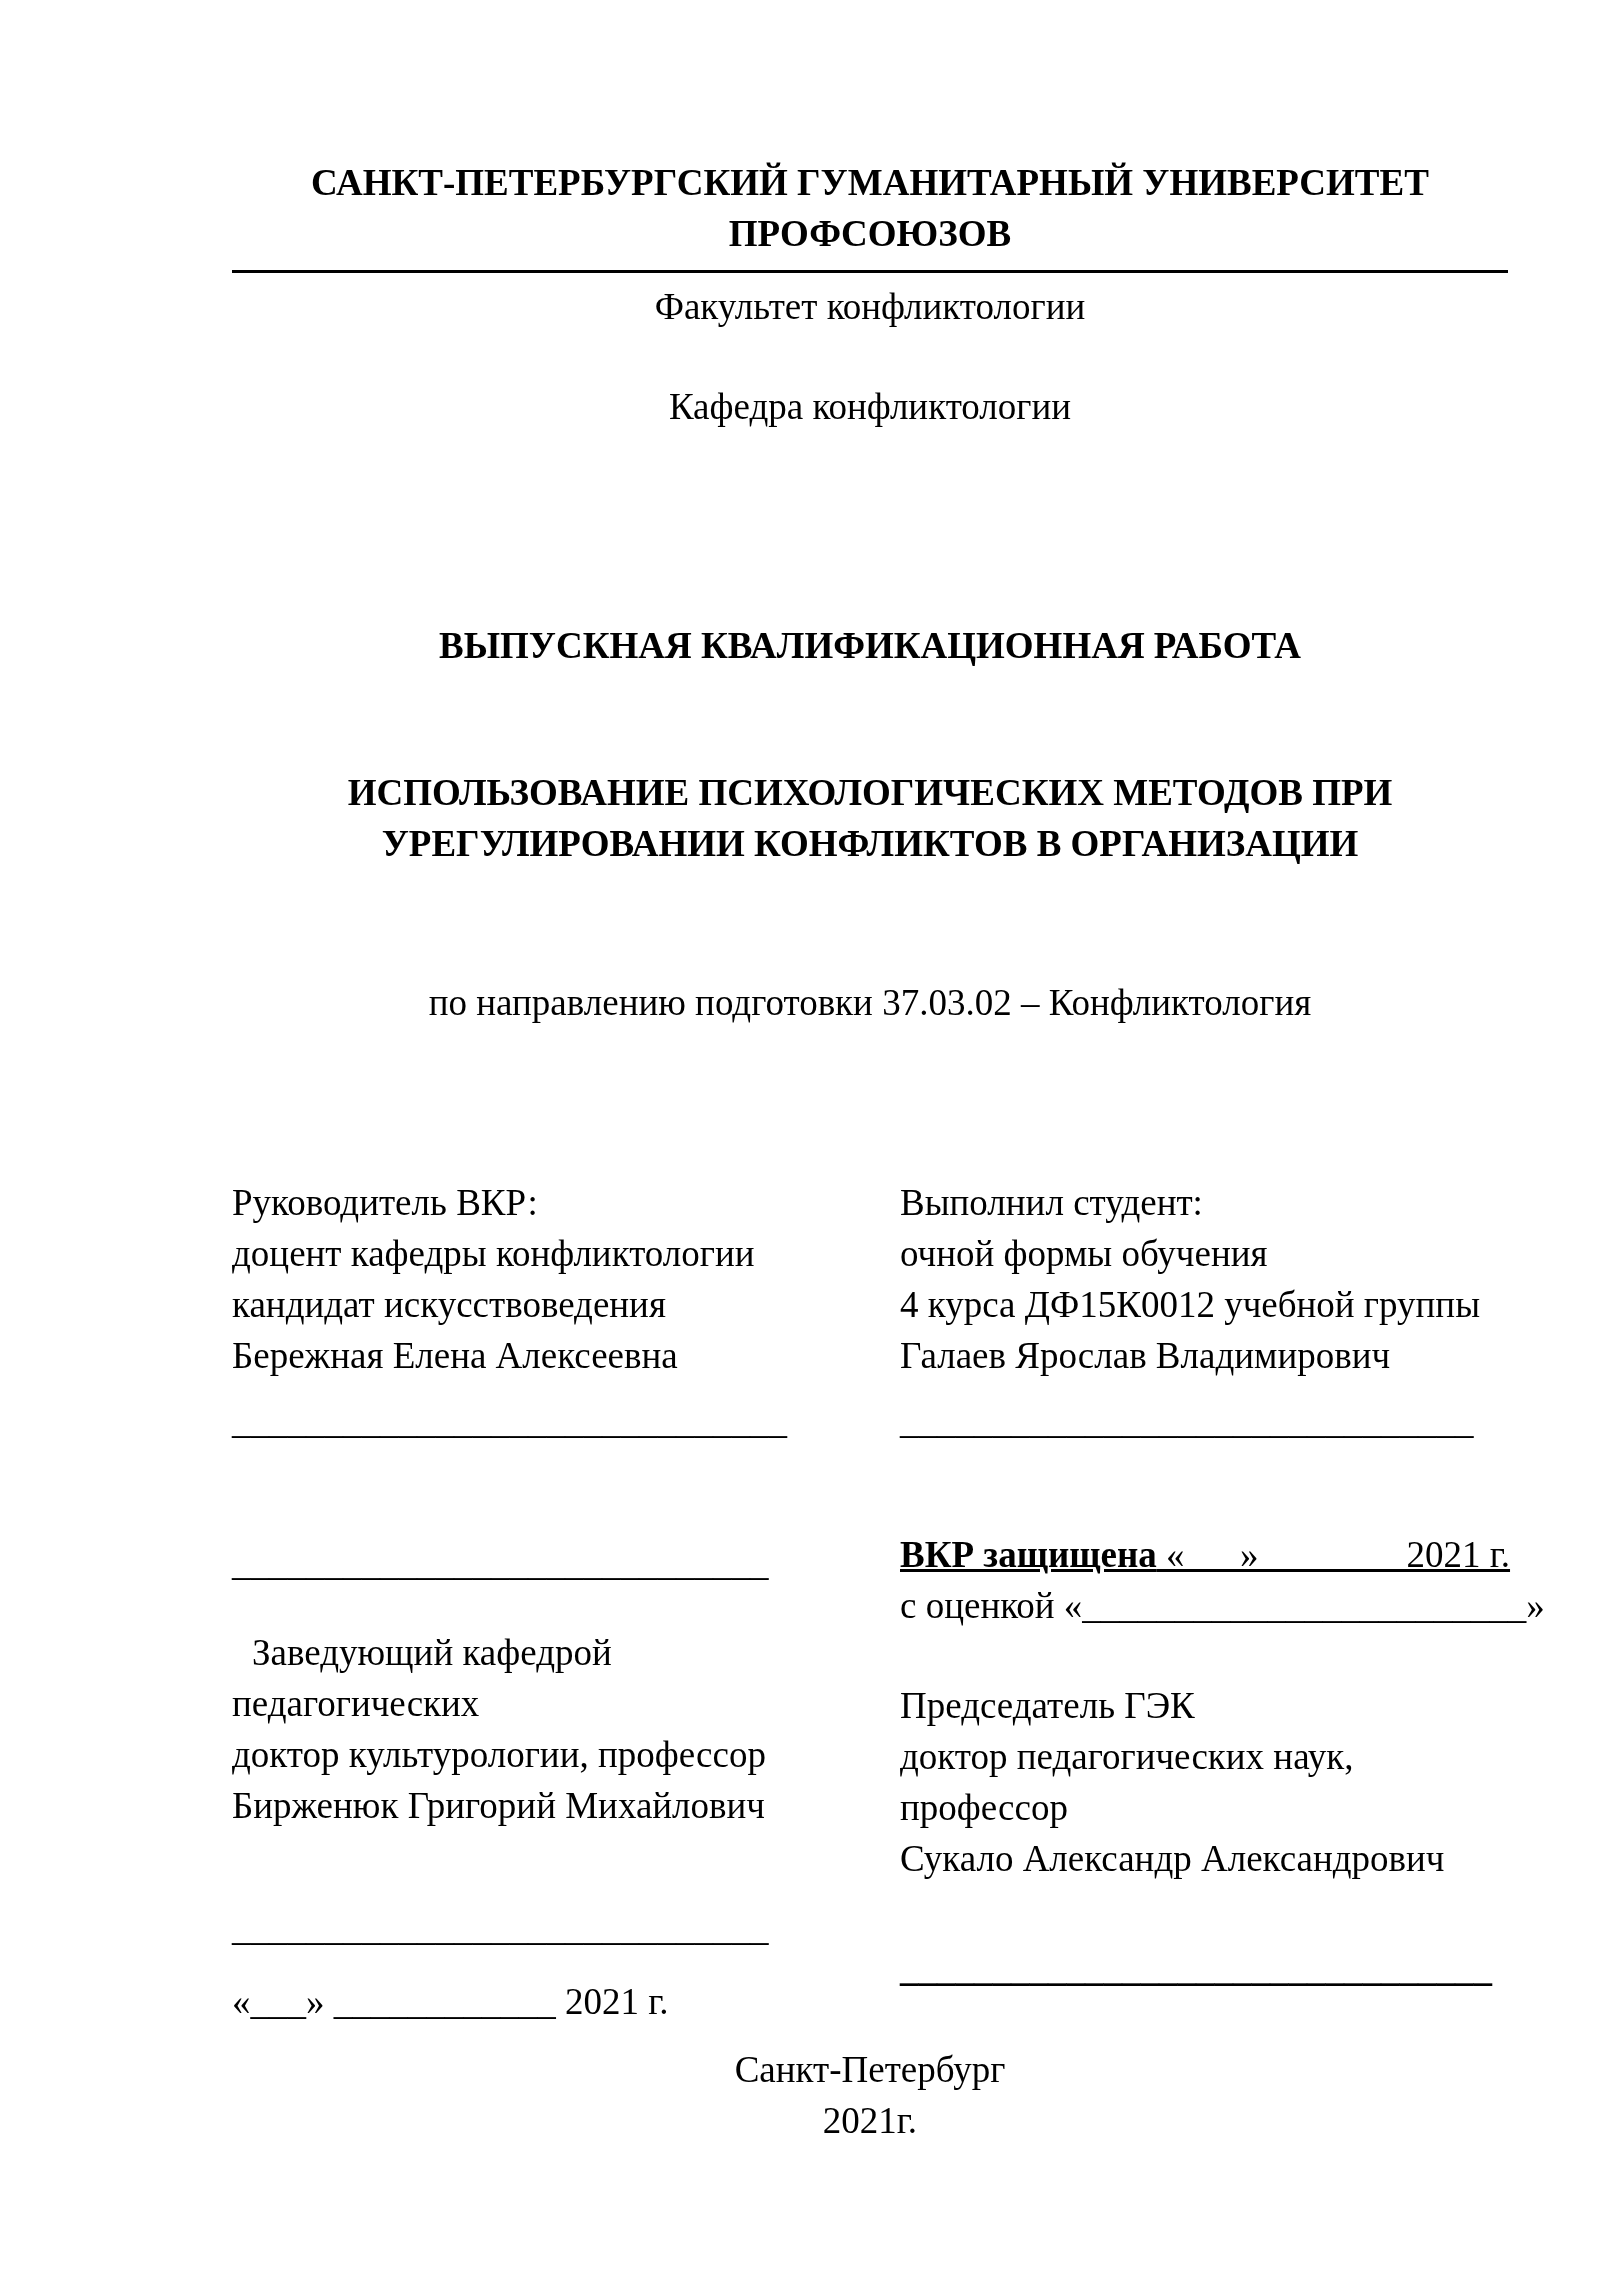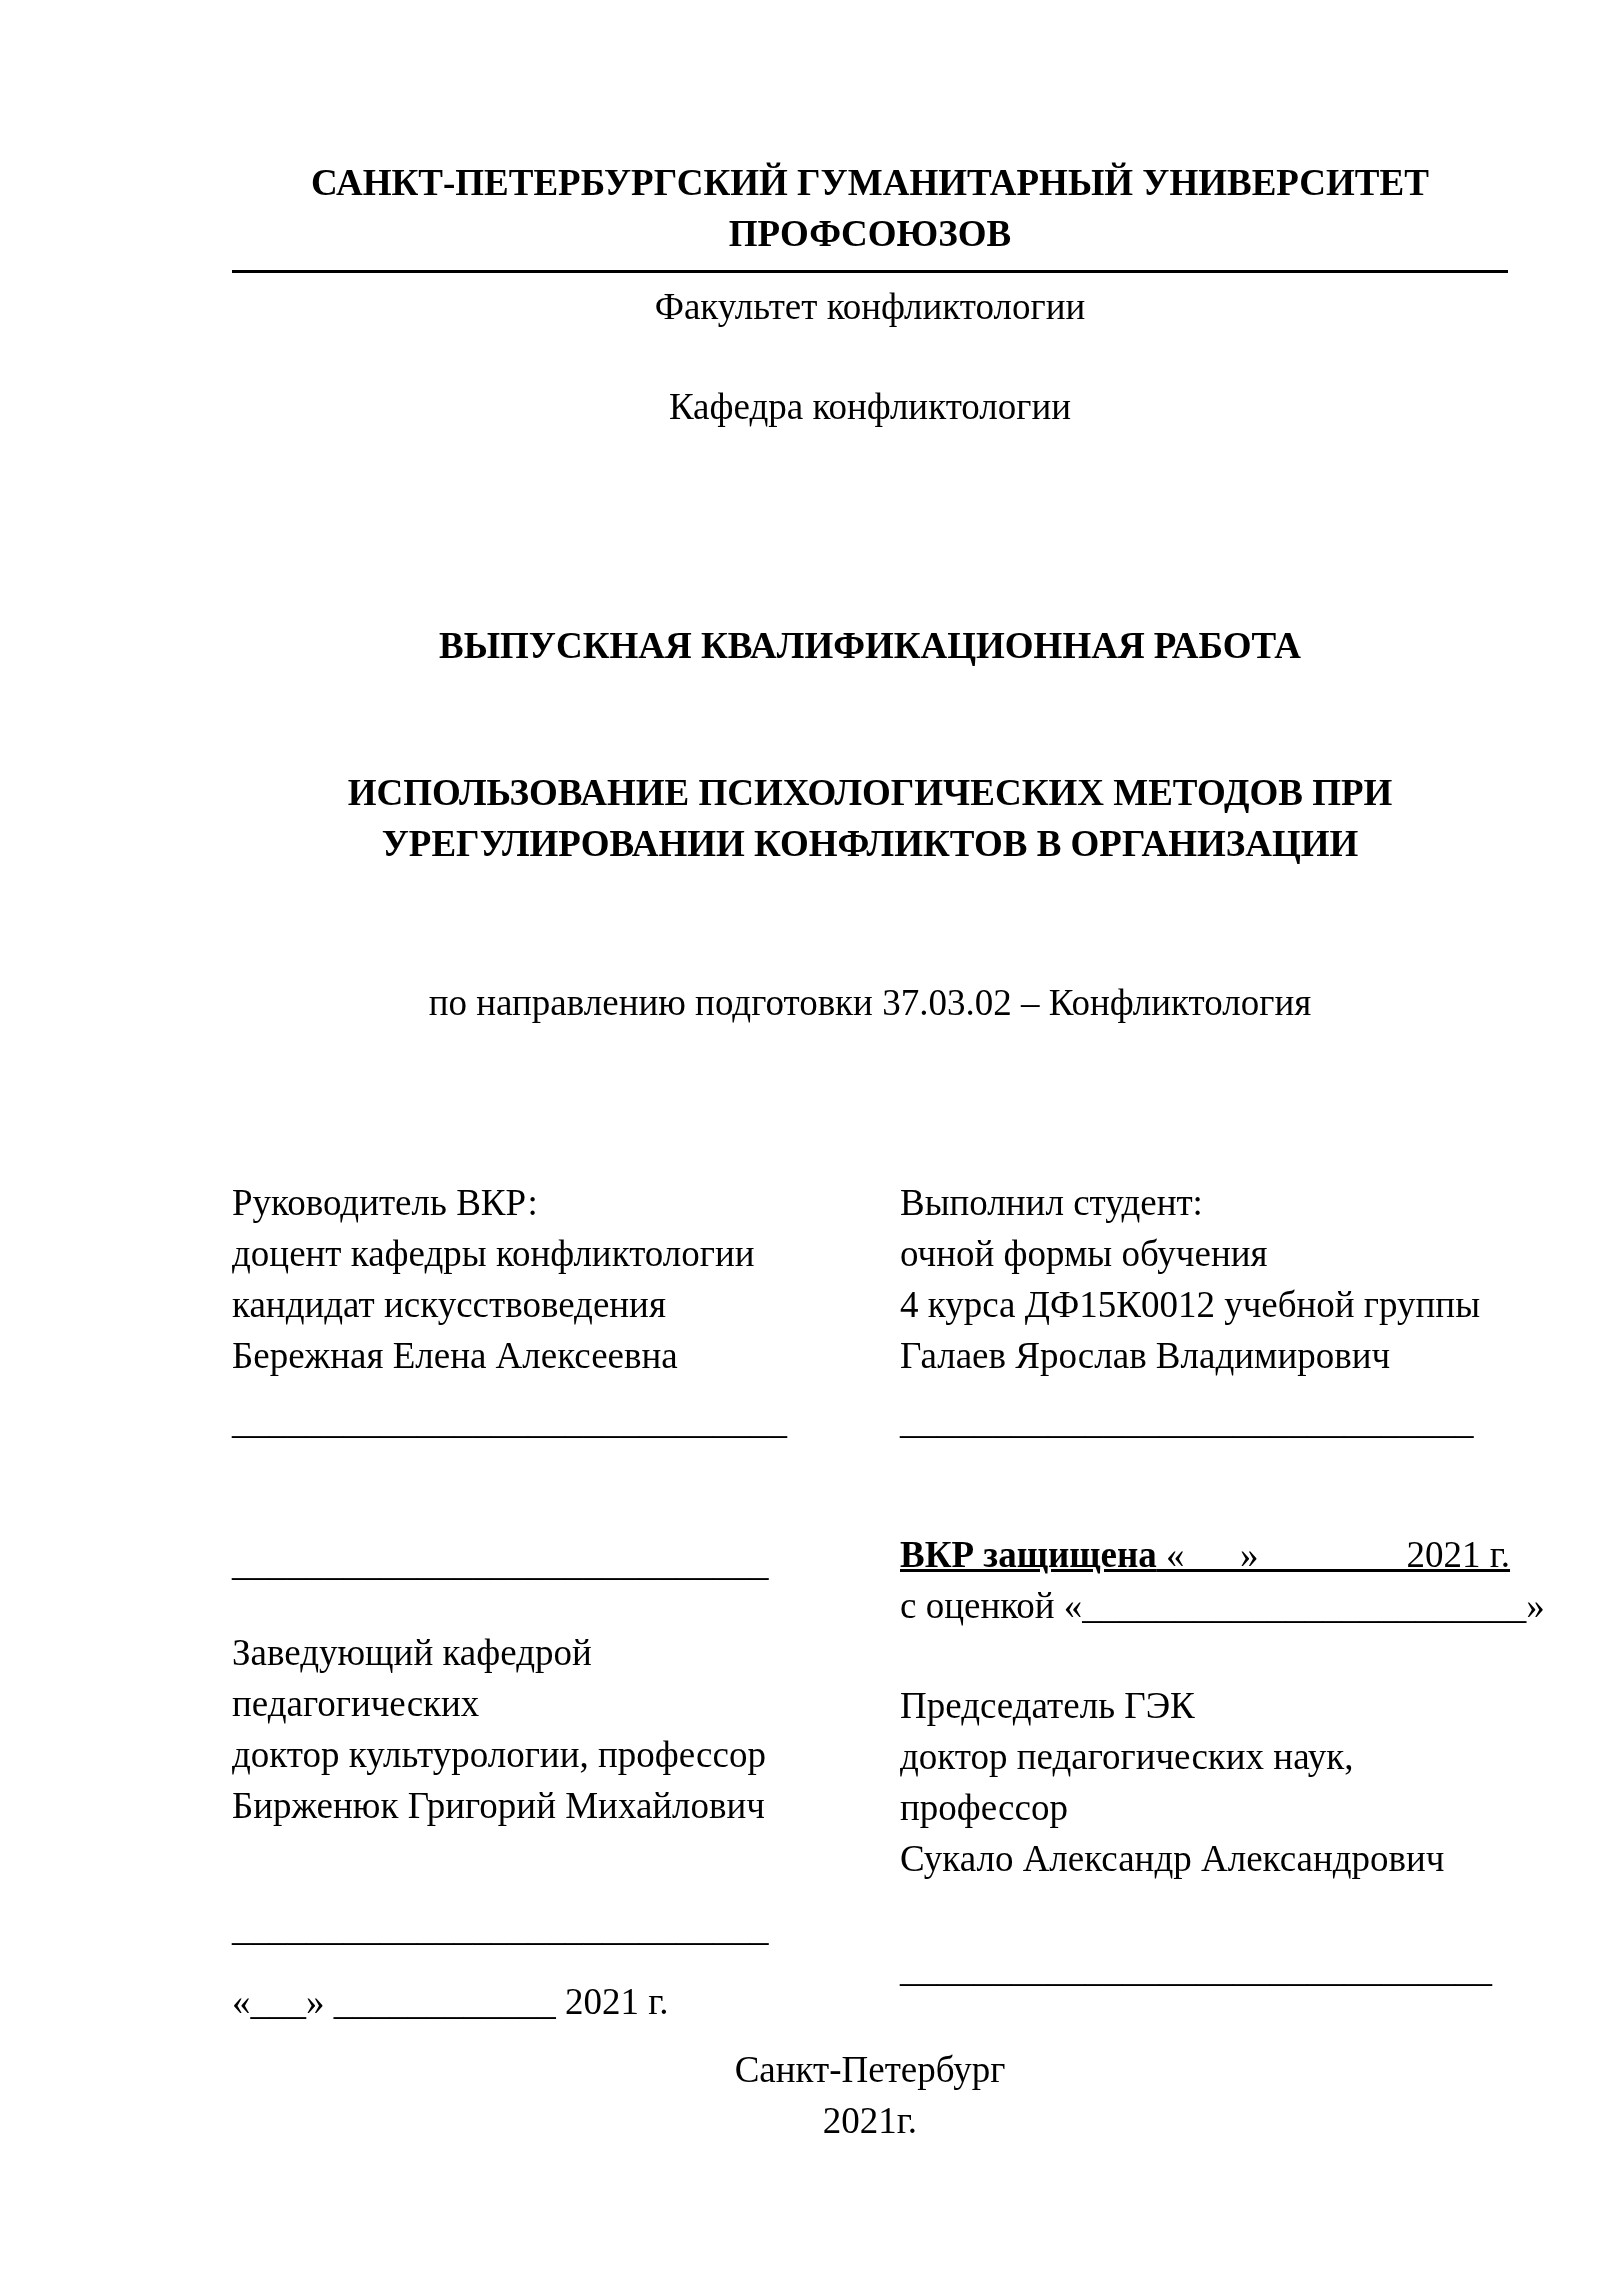--- a/index.html
+++ b/index.html
@@ -34,26 +34,26 @@
   .direction-block { margin-top: 108px; }
   .columns {
     margin-top: 149px;
     display: grid;
     grid-template-columns: 620px 1fr;
     column-gap: 48px;
   }
   .line { white-space: nowrap; }
   .sig-first { margin-top: 14px; }
   .l-sig2 { margin-top: 90px; }
-  .head-label { margin-top: 39px; }
+  .head-label { margin-top: 39px; margin-left: 20px; }
   .l-sig3 { margin-top: 71px; }
   .date-line { margin-top: 23.6px; }
   .defended-line { margin-top: 82px; text-decoration: underline; }
   .chair-label { margin-top: 49px; }
-  .r-sig2 { margin-top: 59px; }
+  .r-sig2 { margin-top: 59px; font-weight: bold; }
   .footer {
     margin-top: auto;
     padding-bottom: 7.9px;
   }
 </style>
 </head>
 <body>
 
 <div class="page">
 

